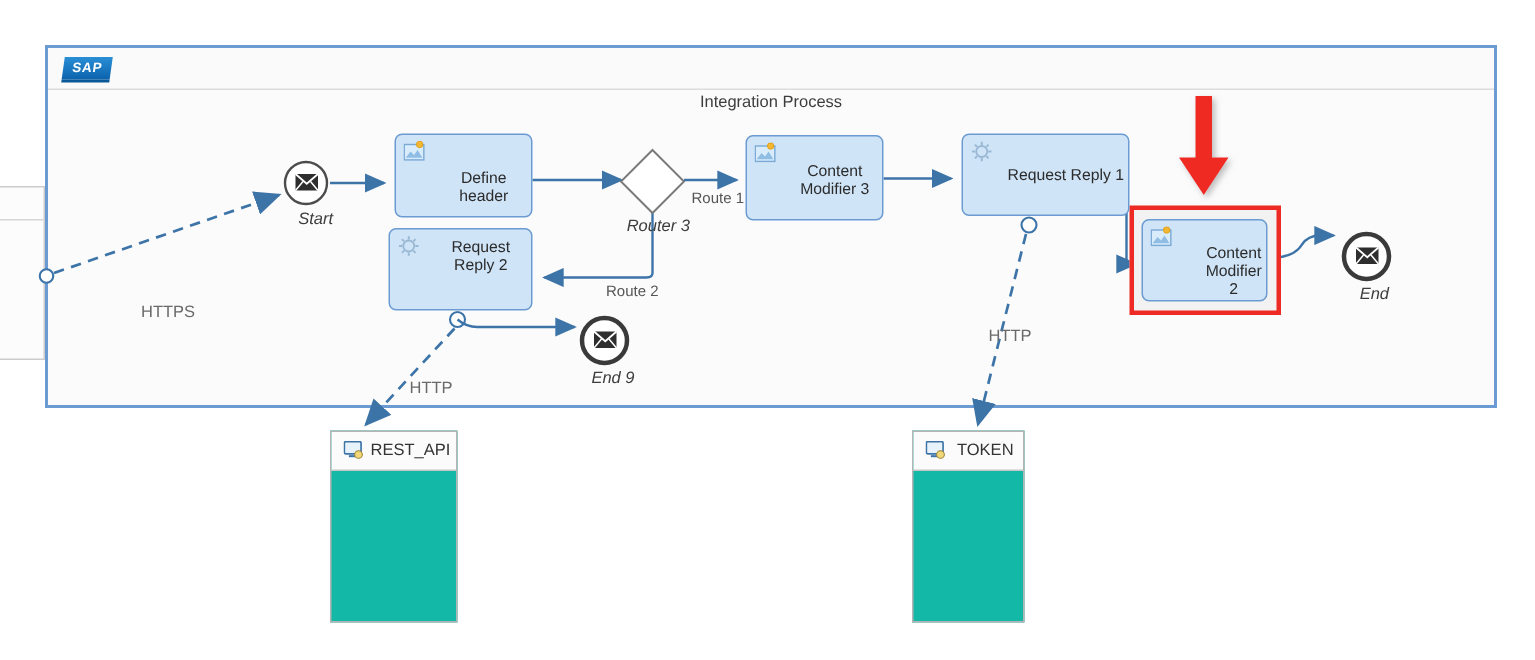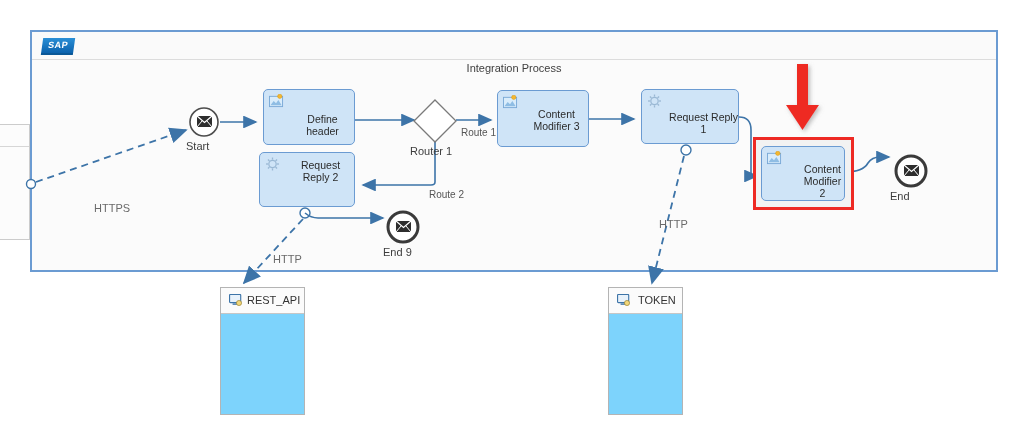--- a/index.html
+++ b/index.html
@@ -61,21 +61,21 @@
     font-weight: bold;
     letter-spacing: 0.5px;
     text-align: center;
     line-height: 15px;
     border-bottom: 2px solid #0a5897;
     transform: skewX(-8deg);
   }
   .participant {
     position: absolute;
     border: 1px solid #b4b4b4;
-    background: #7dd3fc;
+    background: #14b8a6;
     box-sizing: border-box;
   }
   .participant-head {
     position: absolute;
     left: 0;
     top: 0;
     right: 0;
     height: 26px;
     border-bottom: 1px solid #c6c6c6;
     background: #fbfbfb;
@@ -127,22 +127,23 @@
   .highlight-box {
     position: absolute;
     border: 3px solid #ee2a24;
     background: #f2f2f2;
     box-sizing: border-box;
   }
   .event-label {
     position: absolute;
     font-size: 11px;
     color: #3d3d3d;
-    text-align: left;
+    text-align: right;
     white-space: nowrap;
+    font-style: italic;
   }
   .flow-label {
     position: absolute;
     font-size: 10px;
     color: #555555;
     white-space: nowrap;
   }
   .msg-label {
     position: absolute;
     font-size: 11px;
@@ -286,21 +287,21 @@
   <div class="task" style="left:497px; top:90px; width:92px; height:57px;">
     <svg class="task-icon" viewBox="0 0 16 15">
       <rect x="0.5" y="2.5" width="14" height="11" fill="#d9ecfb" stroke="#7aa9d6" stroke-width="1"></rect>
       <path d="M1.5,12 L5,7.5 L7.5,10 L10,6.5 L13.5,12 Z" fill="#8fbde4"></path>
       <circle cx="11.5" cy="2.5" r="2.3" fill="#f5b731" stroke="#d99c12" stroke-width="0.6"></circle>
     </svg>
     <div class="task-text" style="top:17px;">Content
 Modifier 3</div>
   </div>
 
-  <div class="task" style="left:641px; top:89px; width:98px; height:55px;text-decoration:underline;">
+  <div class="task" style="left:641px; top:89px; width:112px; height:55px;text-decoration:underline;">
     <svg class="task-icon" viewBox="0 0 16 16">
       <circle cx="8" cy="8" r="4.2" fill="none" stroke="#9ab8d4" stroke-width="1.4"></circle>
       <g stroke="#9ab8d4" stroke-width="1.5">
         <line x1="8" y1="0.6" x2="8" y2="3"></line>
           <line x1="8" y1="13" x2="8" y2="15.4"></line>
         <line x1="0.6" y1="8" x2="3" y2="8"></line>
           <line x1="13" y1="8" x2="15.4" y2="8"></line>
         <line x1="2.8" y1="2.8" x2="4.5" y2="4.5"></line>
           <line x1="11.5" y1="11.5" x2="13.2" y2="13.2"></line>
         <line x1="13.2" y1="2.8" x2="11.5" y2="4.5"></line>
@@ -317,24 +318,24 @@
       <circle cx="11.5" cy="2.5" r="2.3" fill="#f5b731" stroke="#d99c12" stroke-width="0.6"></circle>
     </svg>
     <div class="task-text" style="top:16px; left:12px;">Content
 Modifier 2</div>
   </div>
 
   <div class="event-label" style="left:186px; top:140px; width:36px;">Start</div>
   <div class="event-label" style="left:383px; top:246px; width:40px;">End 9</div>
   <div class="event-label" style="left:890px; top:190px; width:36px;">End</div>
 
-  <div class="event-label" style="left:410px; top:145px; width:50px;">Router 1</div>
+  <div class="event-label" style="left:410px; top:145px; width:50px;">Router 3</div>
 
   <div class="flow-label" style="left:461px; top:127px;">Route 1</div>
-  <div class="flow-label" style="left:429px; top:189px;">Route 2</div>
+  <div class="flow-label" style="left:404px; top:189px;">Route 2</div>
 
   <div class="msg-label" style="left:94px; top:158px;margin-top:44px;">HTTPS</div>
   <div class="msg-label" style="left:273px; top:253px;">HTTP</div>
   <div class="msg-label" style="left:659px; top:218px;">HTTP</div>
 
   <div class="participant" style="left:220px; top:287px; width:85px; height:128px;">
     <div class="participant-head"></div>
     <svg class="participant-icon" viewBox="0 0 16 14">
       <rect x="0.5" y="0.5" width="13" height="9.5" rx="1" fill="#e8f2fb" stroke="#3d74a8" stroke-width="1.3"></rect>
       <rect x="4" y="11" width="6" height="1.6" fill="#3d74a8"></rect>

